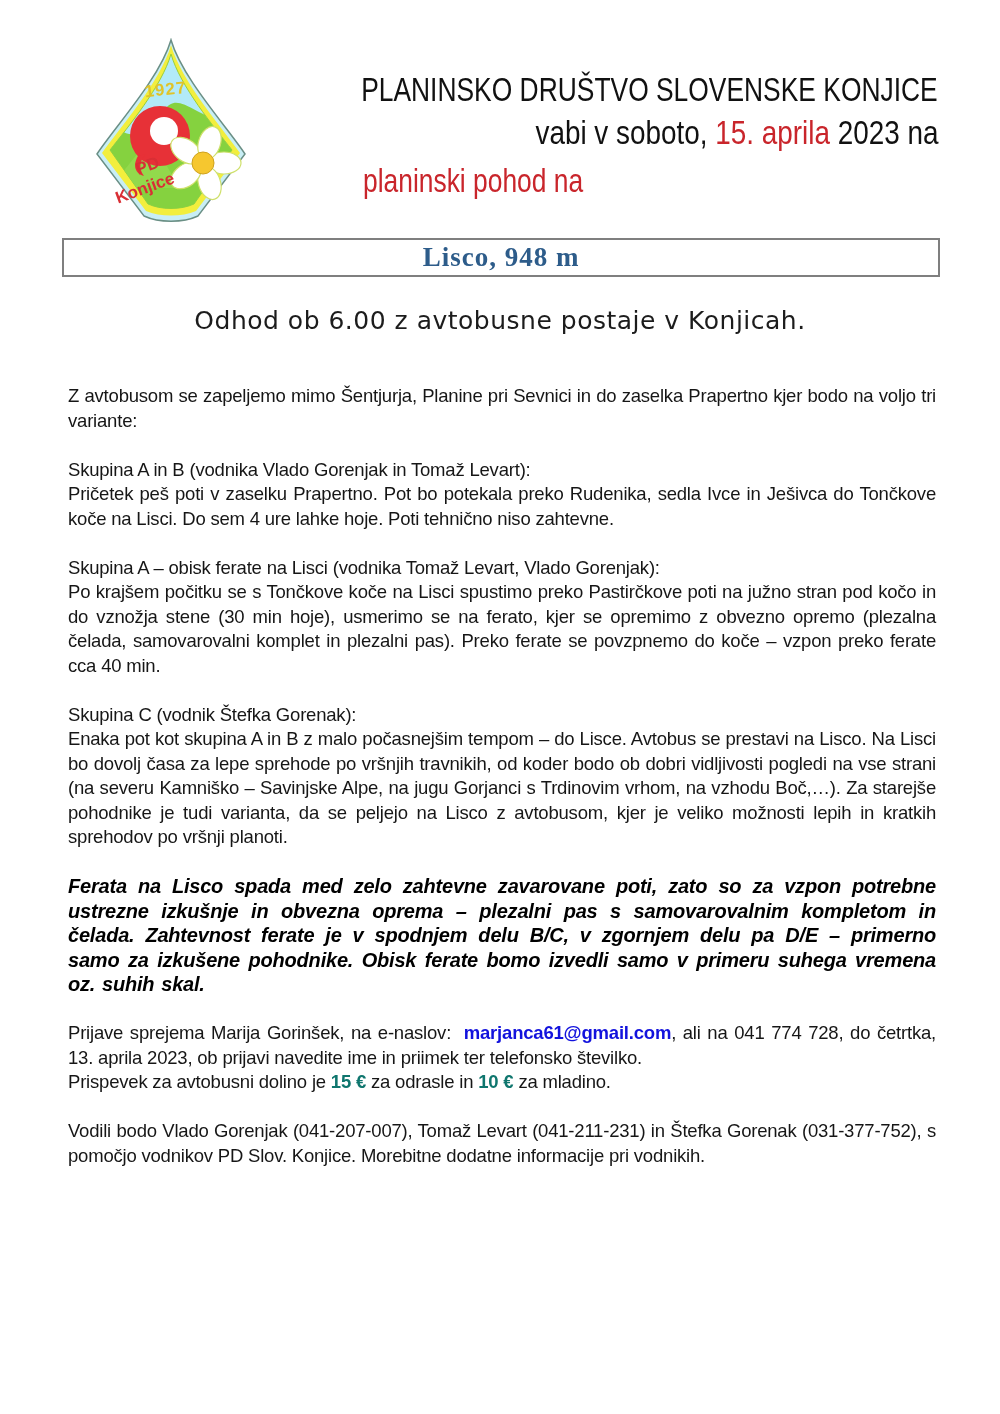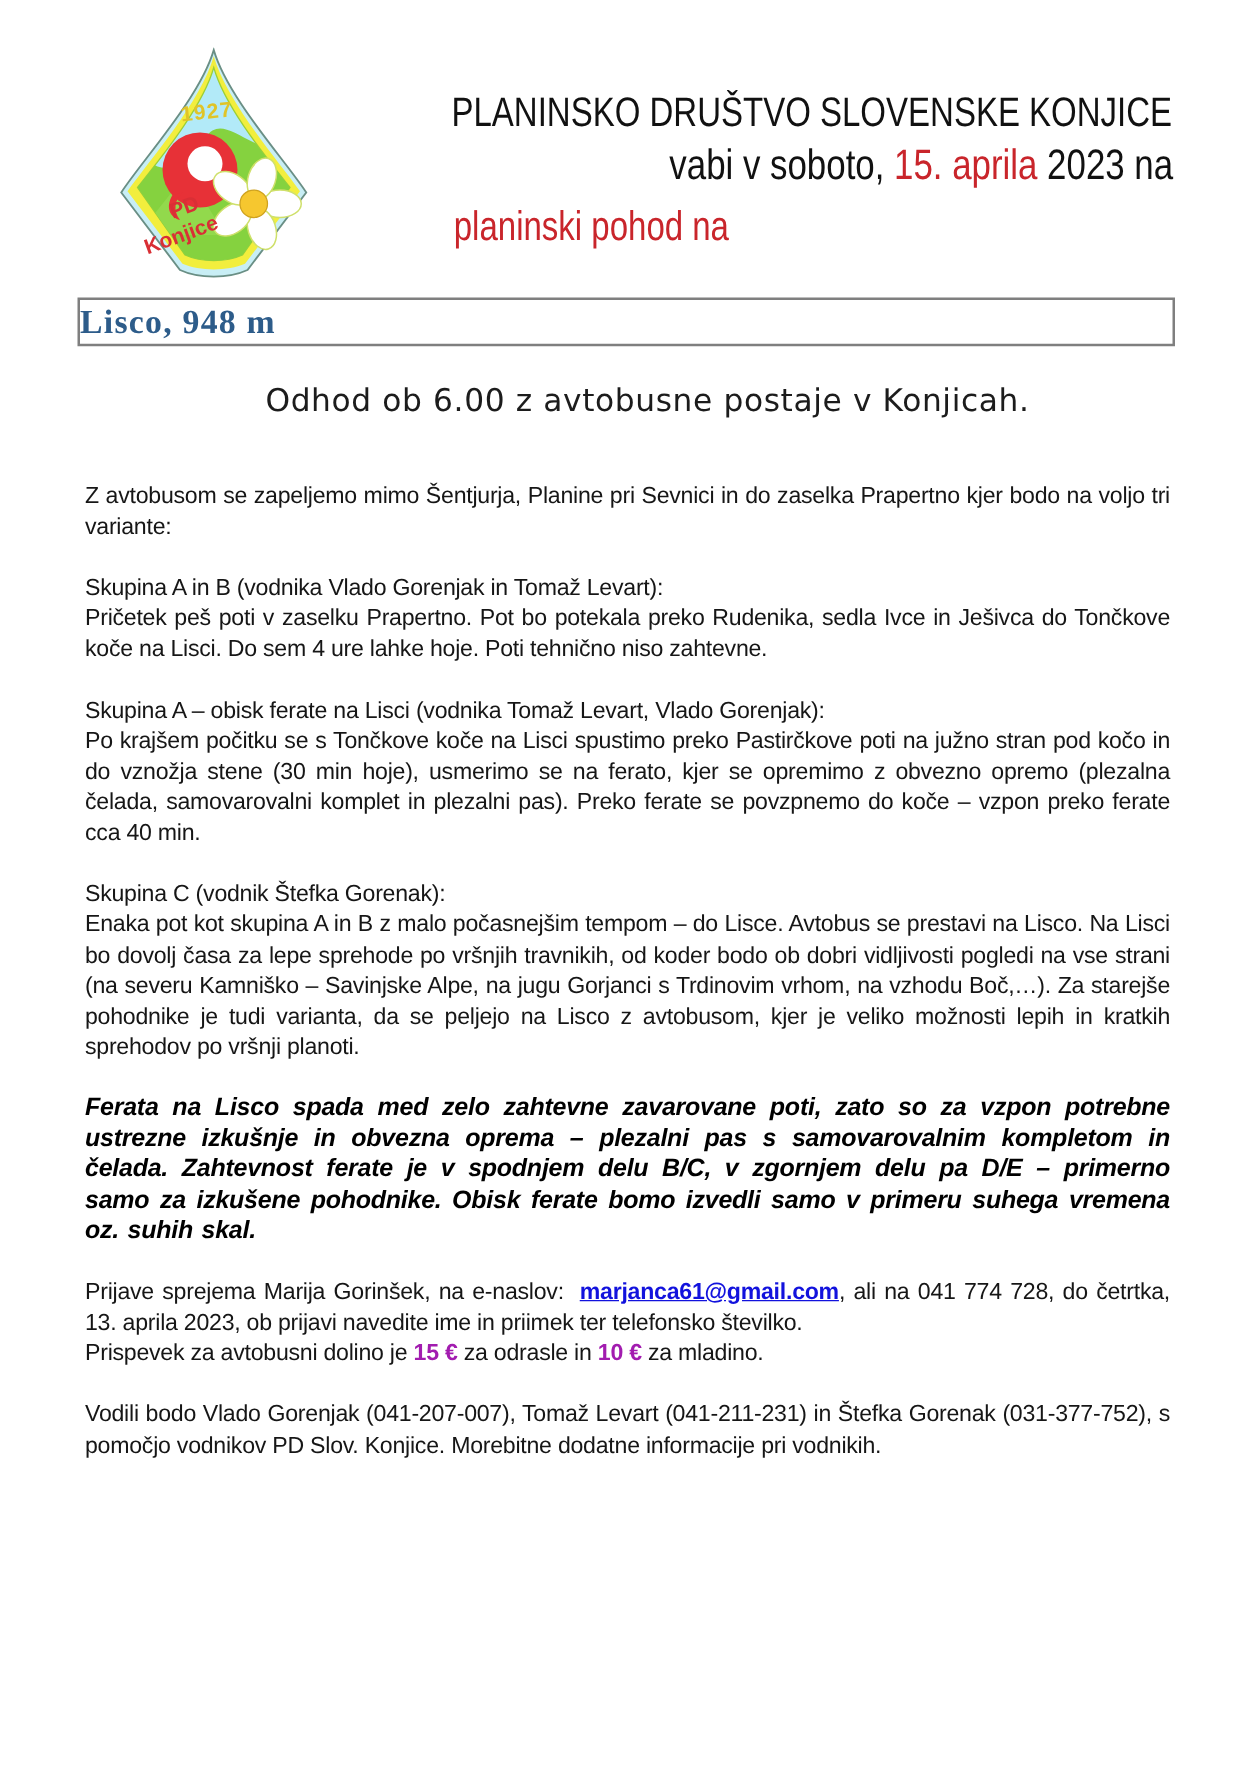--- a/index.html
+++ b/index.html
@@ -30,52 +30,52 @@
     position:absolute;left:363px;top:162px;
     font-size:33px;line-height:38px;
     transform:scaleX(0.80);transform-origin:0 50%;
     white-space:nowrap;
   }
   .red{color:#c9252b;}
   
   .banner{
     position:absolute;left:62px;top:238px;width:874px;height:35px;
     border:2px solid #7f7f7f;background:#fff;
-    text-align:left;line-height:35px;
+    text-align:center;line-height:35px;
   }
   .banner span{
     font-family:"Liberation Serif",serif;
     font-weight:bold;font-size:27px;letter-spacing:1px;
     color:#2d5c8a;
   }
   
   .departure{
-    position:absolute;left:80px;top:306px;width:876px;
+    position:absolute;left:62px;top:306px;width:876px;
     text-align:center;
     font-family:"DejaVu Sans",sans-serif;
     font-size:25px;letter-spacing:0.5px;color:#1c1c1c;
     white-space:nowrap;
   }
   
   .body{
     position:absolute;left:68px;top:384px;width:868px;
     font-size:18.5px;line-height:24.5px;letter-spacing:-0.2px;
     color:#161616;
   }
   .body p{margin:0 0 24.5px 0;text-align:justify;}
   .body p:last-child{margin-bottom:0;}
   .headline{display:block;}
   .it{font-style:italic;}
   .warn{font-weight:bold;font-style:italic;font-size:20px;word-spacing:1.5px;color:#000;}
   .line-group{display:block;}
   a.email{
-    color:#1212dd;font-weight:bold;text-decoration:underline;
+    color:#1212dd;font-weight:bold;
     margin-left:6px;cursor:pointer;
   }
-  .price{color:#a21caf;font-weight:bold;}
+  .price{color:#0f766e;font-weight:bold;}
 </style>
 </head>
 <body>
 
 <div class="page">
 
   <div class="logo">
     <svg viewBox="0 0 162 186" width="162" height="186">
       <defs>
         <clipPath id="fieldClip">

